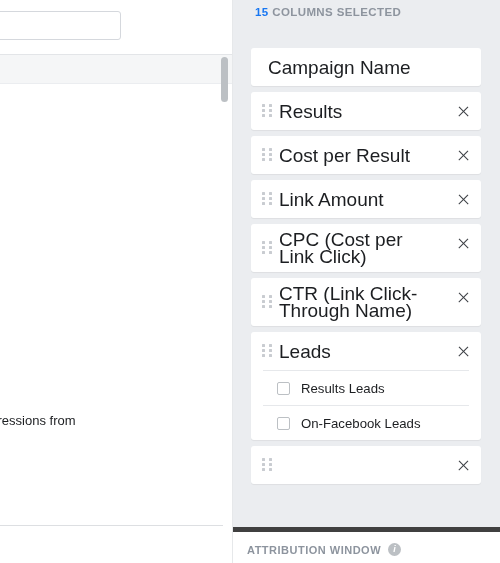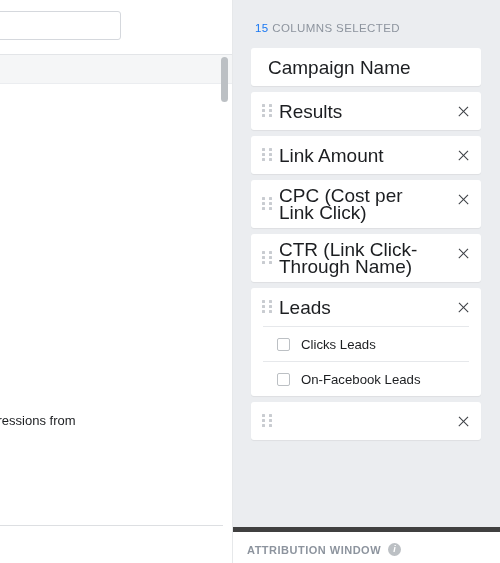--- a/index.html
+++ b/index.html
@@ -68,23 +68,23 @@
   }
 
   
   .right-panel {
     position: absolute; left: 233px; top: 0;
     width: 267px; height: 527px;
     background: #ebedf0;
     overflow: hidden;
   }
   .columns-header {
-    position: absolute; left: 22px; top: 22px;
+    position: absolute; left: 22px; top: 6px;
     font-size: 11.5px;
-    font-weight: normal;
+    font-weight: bold;
     letter-spacing: 0.4px;
   }
   .columns-count { color: #1877f2; }
   .columns-label { color: #8d949e; }
 
   .col-list {
     position: absolute; left: 18px; top: 48px;
     width: 230px;
   }
   .col-card {
@@ -246,20 +246,34 @@
         <div class="col-card">
           <div class="col-row">
             <span class="drag-handle">
               <i></i>
               <i></i>
               <i></i>
               <i></i>
               <i></i>
               <i></i>
             </span>
+            <span class="col-label">Cost per Result</span>
+            <span class="close-x"></span>
+          </div>
+        </div>
+        <div class="col-card">
+          <div class="col-row">
+            <span class="drag-handle">
+              <i></i>
+              <i></i>
+              <i></i>
+              <i></i>
+              <i></i>
+              <i></i>
+            </span>
             <span class="col-label">Link Amount</span>
             <span class="close-x"></span>
           </div>
         </div>
         <div class="col-card">
           <div class="col-row">
             <span class="drag-handle">
               <i></i>
               <i></i>
               <i></i>
@@ -294,21 +308,21 @@
               <i></i>
               <i></i>
               <i></i>
             </span>
             <span class="col-label">Leads</span>
             <span class="close-x"></span>
           </div>
           <div class="sub-divider"></div>
           <div class="sub-row">
             <span class="checkbox"></span>
-            <span class="sub-label">Clicks Leads</span>
+            <span class="sub-label">Results Leads</span>
           </div>
           <div class="sub-divider"></div>
           <div class="sub-row">
             <span class="checkbox"></span>
             <span class="sub-label">On-Facebook Leads</span>
           </div>
         </div>
         <div class="col-card">
           <div class="col-row">
             <span class="drag-handle">

